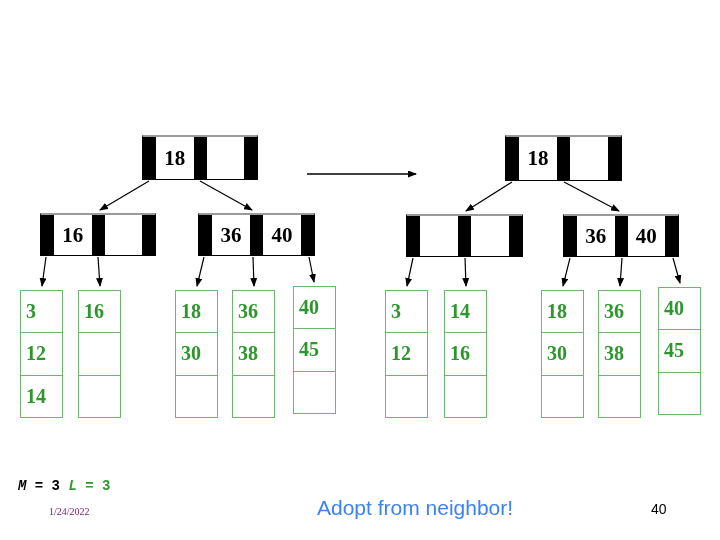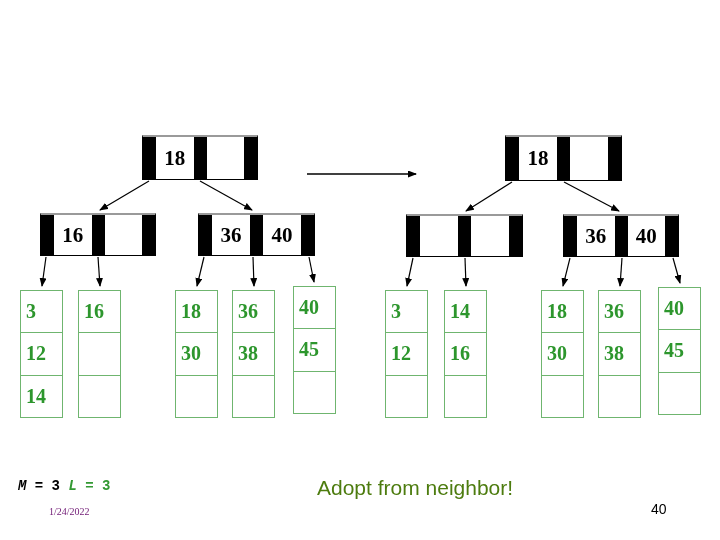--- a/index.html
+++ b/index.html
@@ -73,24 +73,24 @@
   .footer-left .green { color: #339933; }
   .date {
     position: absolute;
     left: 49px; top: 506px;
     font-family: "Liberation Serif", serif;
     font-size: 10px;
     color: #701a75;
   }
   .caption {
     position: absolute;
-    left: 317px; top: 476px;
+    left: 317px; top: 496px;
     font-family: "Liberation Sans", sans-serif;
     font-size: 21px;
-    color: #4d7c0f;
+    color: #3b82f6;
     white-space: nowrap;
   }
   .page-number {
     position: absolute;
     left: 651px; top: 501px;
     font-family: "Liberation Sans", sans-serif;
     font-size: 14px;
     color: #000000;
   }
 </style>

